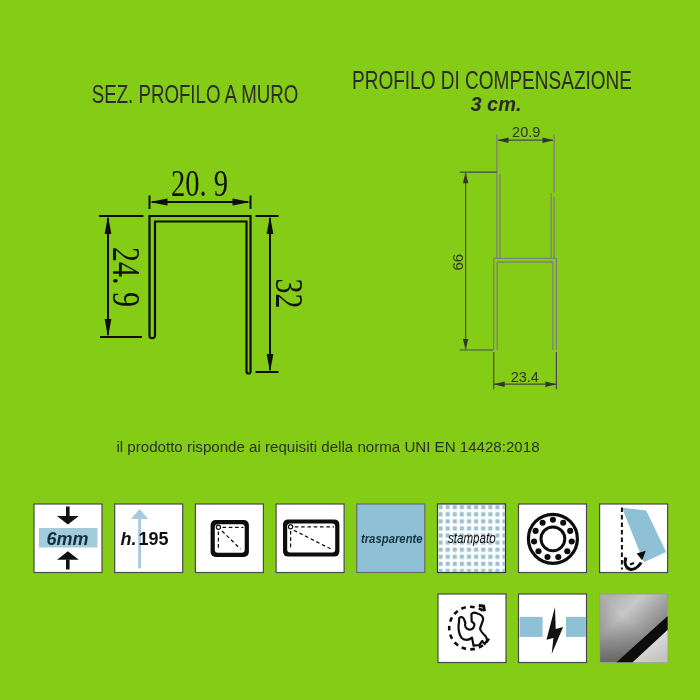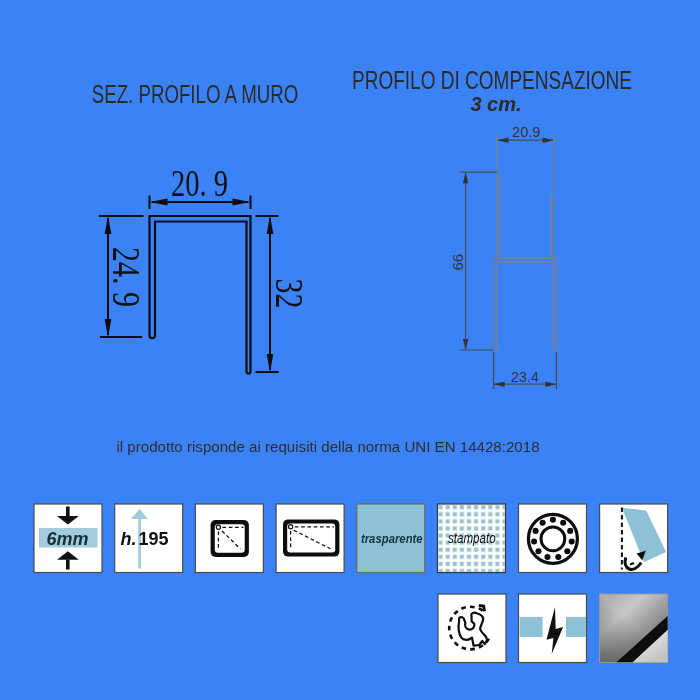--- a/index.html
+++ b/index.html
@@ -1,16 +1,16 @@
 <!DOCTYPE html>
 <html><head>
 <meta charset="utf-8">
 <style>
   html,body{margin:0;padding:0;background:#ffffff;}
-  #page{position:relative;width:700px;height:700px;background:#3b82f6;overflow:hidden;
+  #page{position:relative;width:700px;height:700px;background:#84cc16;overflow:hidden;
         font-family:"Liberation Sans", sans-serif;}
 </style>
 </head>
 <body>
 <div id="page">
 <svg width="700" height="700" viewBox="0 0 700 700">
 <defs>
   <pattern id="stamp" x="437" y="503.5" width="7.1" height="7.1" patternUnits="userSpaceOnUse">
     <rect x="1.5" y="1.5" width="4.2" height="4.2" fill="#9cc2cf"></rect>
   </pattern>

